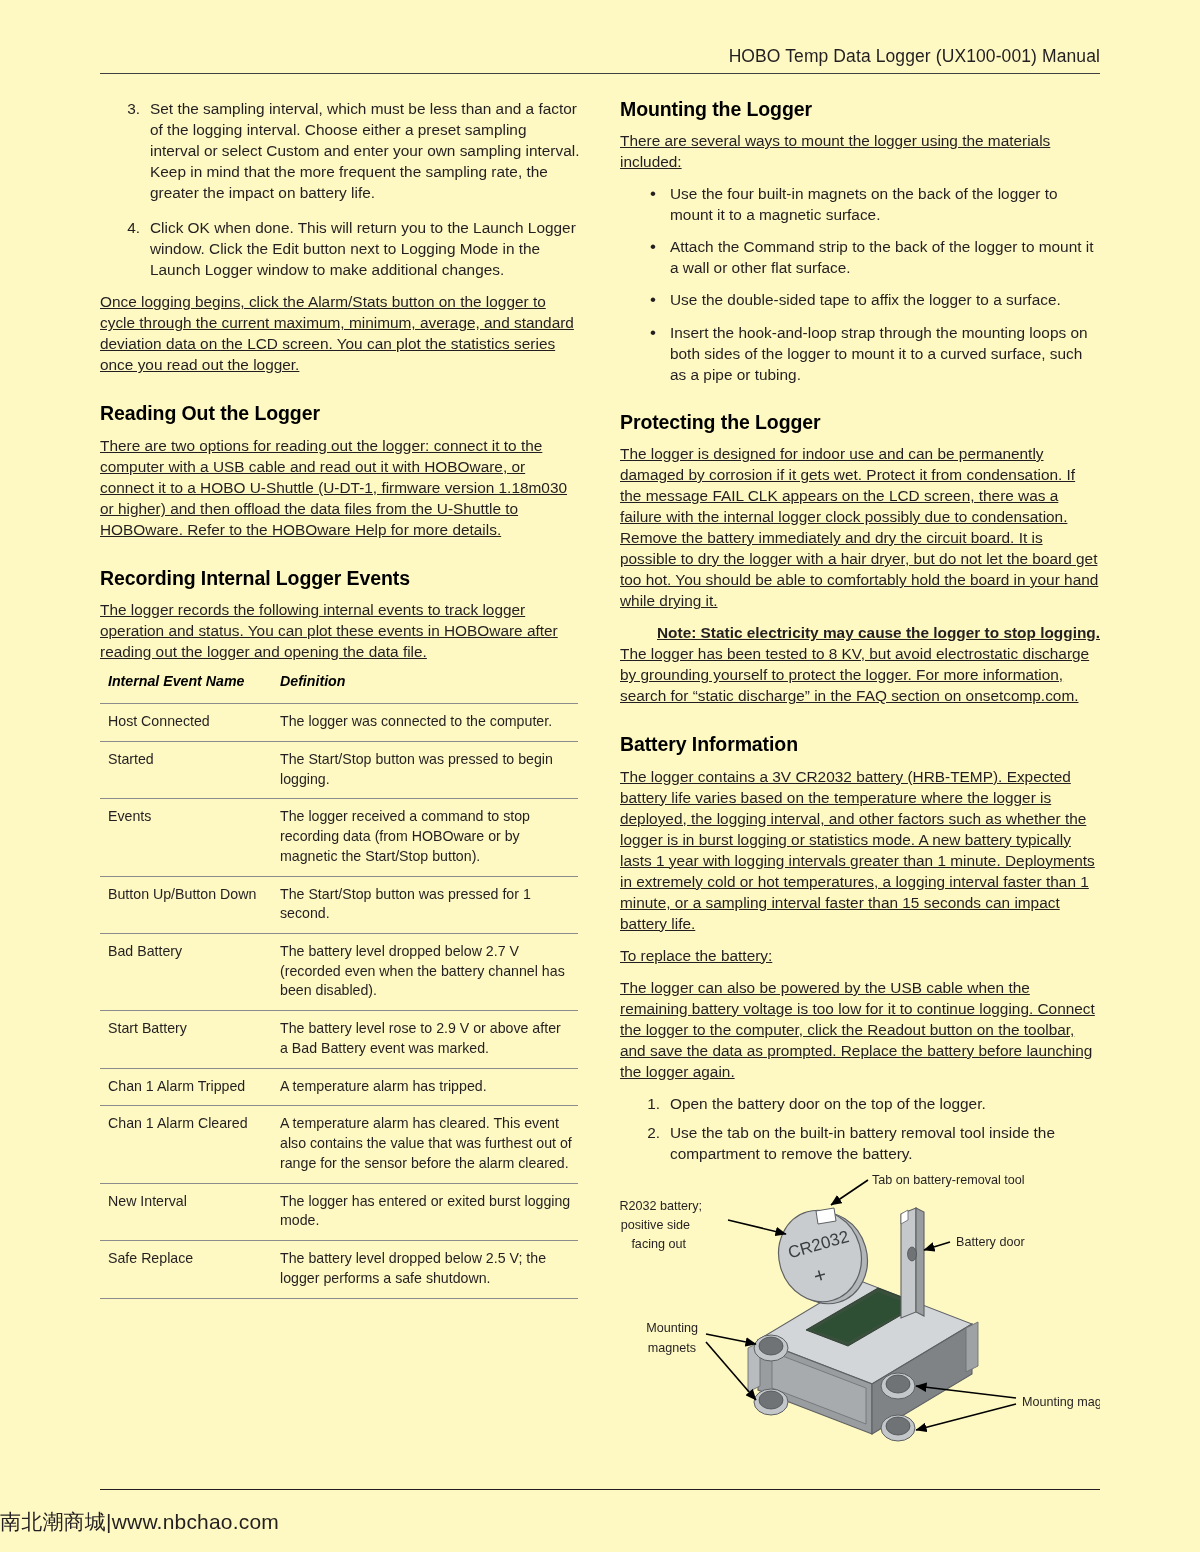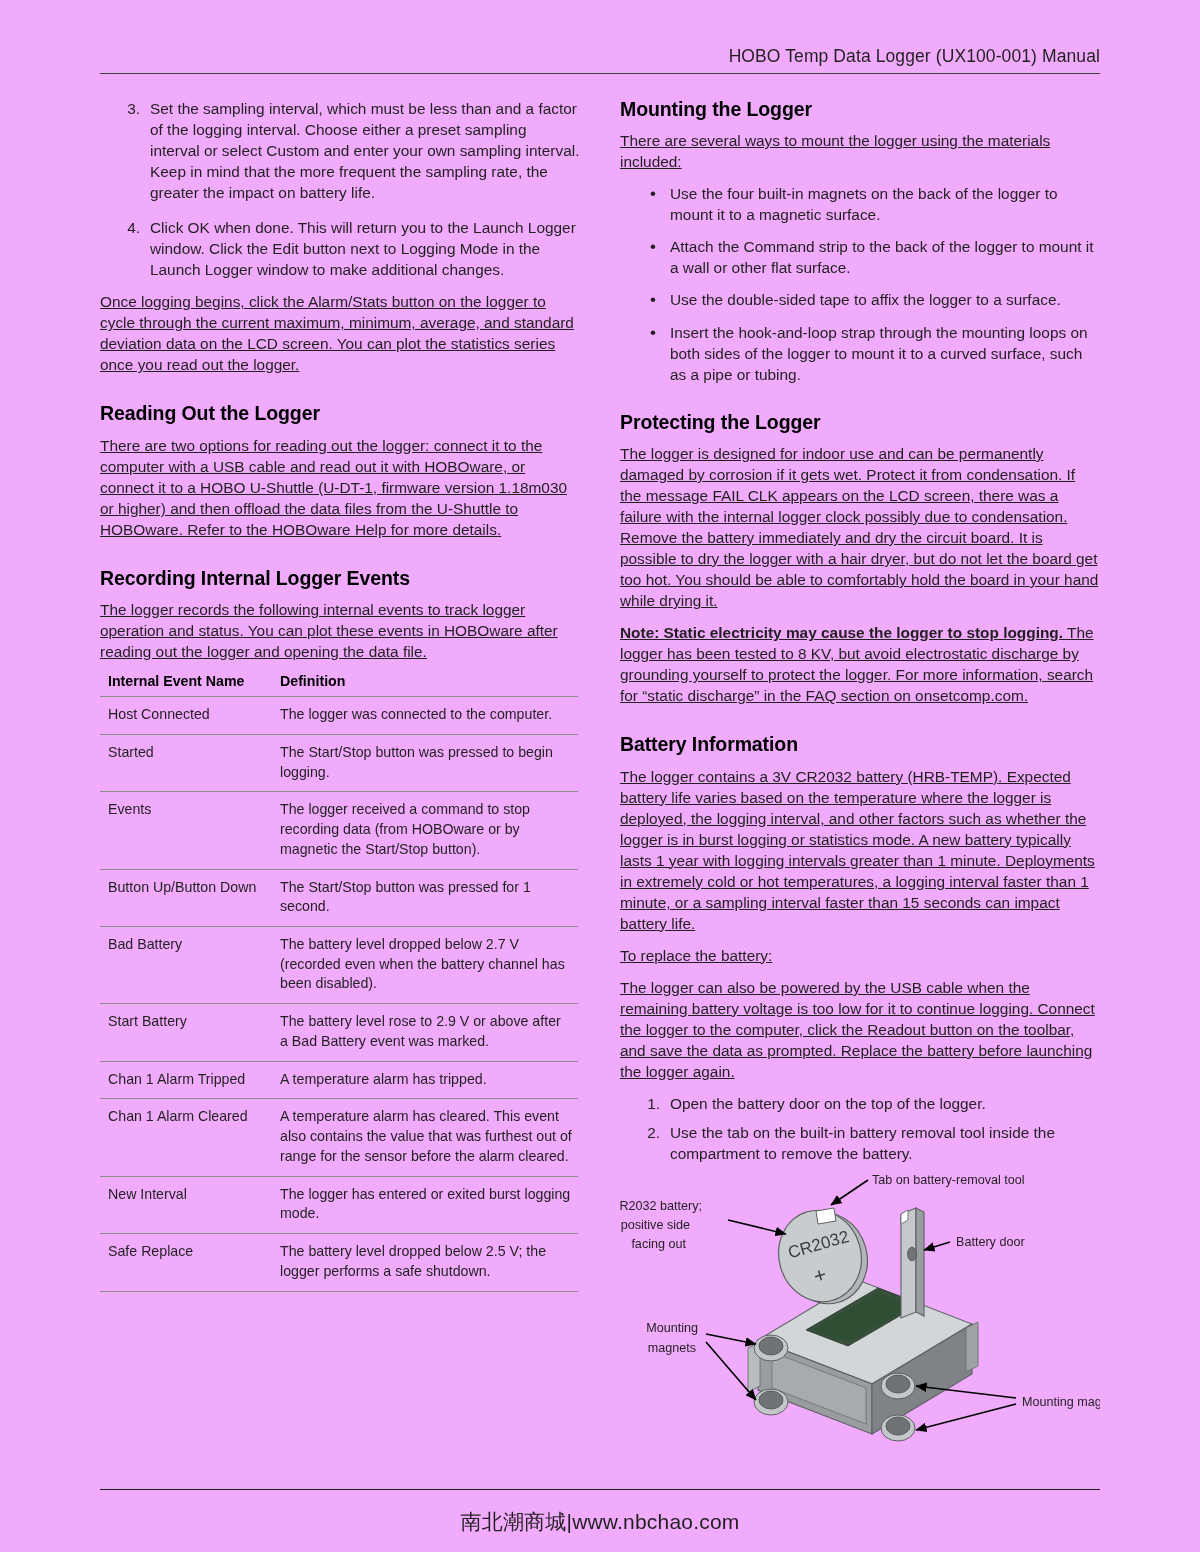--- a/index.html
+++ b/index.html
@@ -9,21 +9,21 @@
   }
   body {
     font-family: "Liberation Sans", sans-serif;
     color: #000000;
   }
   #page {
     position: relative;
     width: 1200px;
     height: 1552px;
     margin: 0 auto;
-    background: #f0abfc;
+    background: #fef9c3;
     overflow: hidden;
   }
 
   
   #header {
     position: absolute;
     left: 100px;
     top: 46px;
     width: 1000px;
   }
@@ -67,21 +67,21 @@
   .spacer-sm { height: 11px; }
 
   p.body {
     font-size: 15.4px;
     line-height: 1.365;
     margin: 0 0 11px 0;
     color: #231f20;
     text-decoration: underline;
   }
   p.body:last-child { margin-bottom: 0; }
-  .note-lead { font-weight: bold; }
+  .note-lead { font-weight: bold; margin-left: 37px; }
 
   
   ol.numlist {
     list-style: none;
     margin: 0;
     padding: 0;
   }
   ol.numlist li {
     position: relative;
     padding-left: 50px;
@@ -127,23 +127,24 @@
   table.events {
     border-collapse: collapse;
     width: 478px;
     margin-top: 4px;
     table-layout: fixed;
   }
   table.events th {
     text-align: left;
     font-size: 14.2px;
     font-weight: bold;
-    padding: 0 6px 7px 8px;
+    padding: 0 6px 14px 8px;
     color: #000;
     vertical-align: bottom;
+    font-style: italic;
   }
   table.events thead tr {
     border-bottom: 1.7px solid #8c8c8c;
   }
   table.events td {
     font-size: 14.2px;
     line-height: 1.39;
     padding: 8px 6px 9px 8px;
     vertical-align: top;
     color: #231f20;
@@ -167,21 +168,20 @@
     left: 100px;
     top: 1489px;
     width: 1000px;
     border-bottom: 1.6px solid #231f20;
   }
   #footer-text {
     position: absolute;
     left: 0;
     top: 1508px;
     width: 1200px;
-    text-align: center;
     font-size: 21px;
     color: #231f20;
     letter-spacing: 0.2px;
   }
 </style>
 </head>
 <body>
 
 <div id="page">
 

